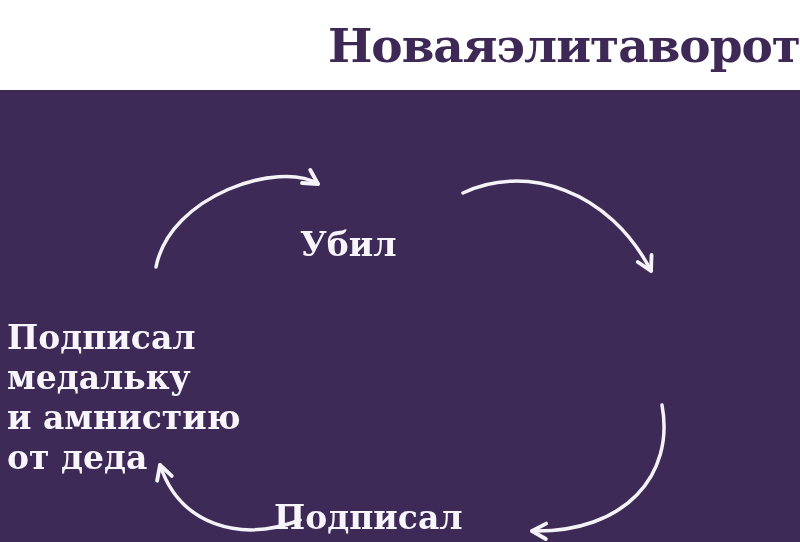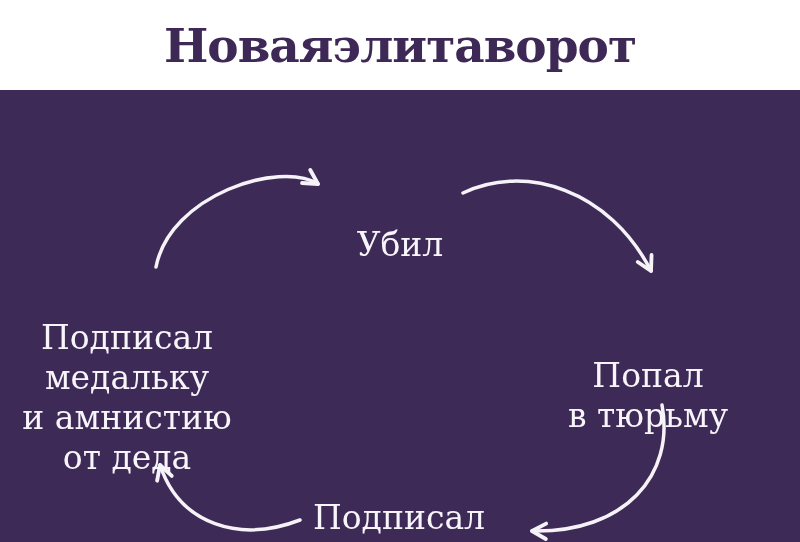--- a/index.html
+++ b/index.html
@@ -16,21 +16,21 @@
   }
   .header {
     position: absolute;
     left: 0;
     top: 0;
     width: 800px;
     height: 90px;
     background: #ffffff;
     display: flex;
     align-items: center;
-    justify-content: center;
+    justify-content: flex-end;
   }
   .title {
     color: #3d2856;
     font-size: 47px;
     font-weight: bold;
     letter-spacing: -1px;
     line-height: 1;
     white-space: nowrap;
   }
   .diagram {
@@ -45,24 +45,23 @@
     position: absolute;
     left: 0;
     top: 0;
     width: 800px;
     height: 542px;
     pointer-events: none;
   }
   .node {
     position: absolute;
     color: #f8f5fa;
-    font-weight: normal;
+    font-weight: bold;
     font-size: 33px;
     line-height: 40px;
-    text-align: center;
     white-space: pre-line;
   }
   .node-top {
     left: 300px;
     top: 135px;
     width: 200px;
   }
   .node-right {
     left: 533px;
     top: 266px;
@@ -96,22 +95,20 @@
           <path d="M1,1 L5,3.2 L1,5.4" fill="none" stroke="#f6f3f8" stroke-width="1.1" stroke-linecap="round" stroke-linejoin="round"></path>
         </marker>
       </defs>
       <path d="M 156 222 C 170 150, 280 115, 318 139" fill="none" stroke="#f6f3f8" stroke-width="3.5" stroke-linecap="round" marker-end="url(#arrowhead)"></path>
       <path d="M 463 148 C 525 118, 610 145, 651 226" fill="none" stroke="#f6f3f8" stroke-width="3.5" stroke-linecap="round" marker-end="url(#arrowhead)"></path>
       <path d="M 662 360 C 675 430, 625 488, 532 486" fill="none" stroke="#f6f3f8" stroke-width="3.5" stroke-linecap="round" marker-end="url(#arrowhead)"></path>
       <path d="M 300 475 C 240 498, 180 480, 160 420" fill="none" stroke="#f6f3f8" stroke-width="3.5" stroke-linecap="round" marker-end="url(#arrowhead)"></path>
     </svg>
 
     <div class="node node-top">Убил</div>
-    <div class="node node-right">Попал
-в тюрьму</div>
     <div class="node node-bottom">Подписал
 контракт
 с ЧВК</div>
     <div class="node node-left">Подписал
 медальку
 и амнистию
 от деда</div>
   </div>
 
 </div>

